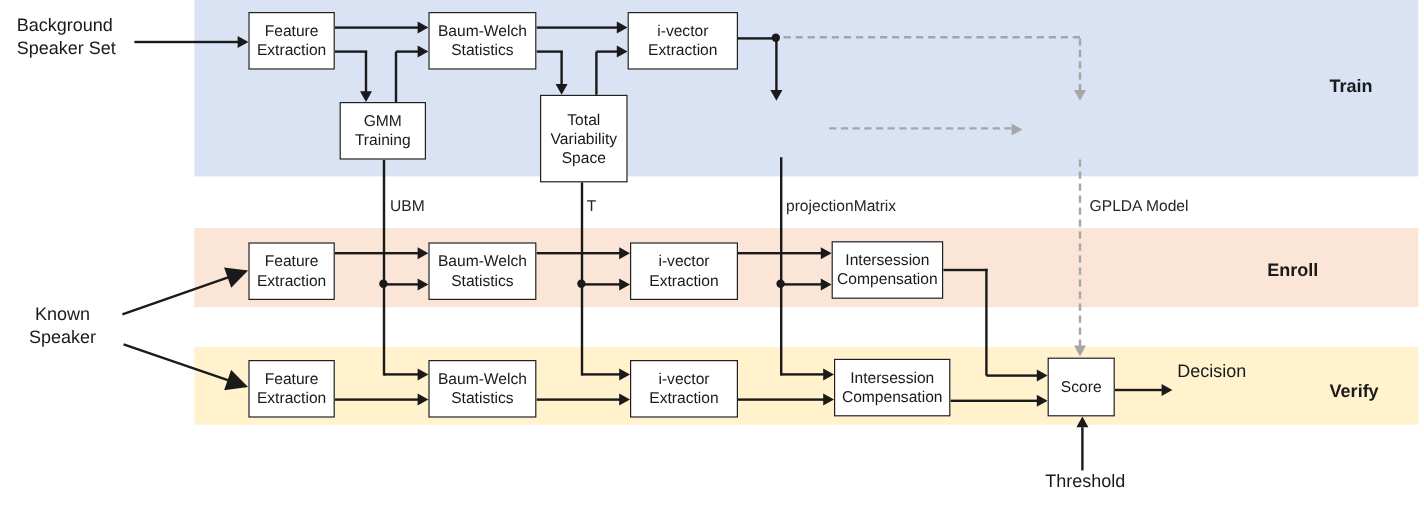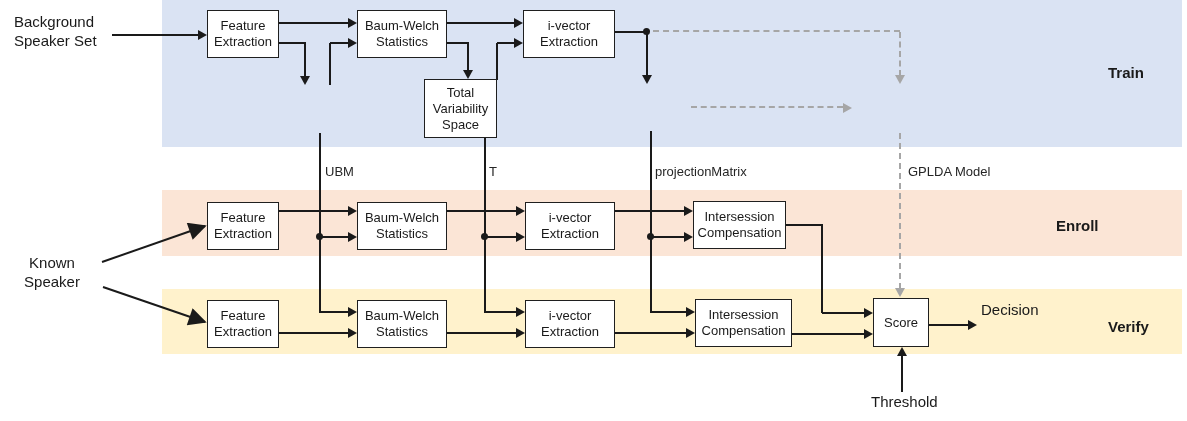--- a/index.html
+++ b/index.html
@@ -132,21 +132,22 @@
         <path d="M0,0 L10,5 L0,10 z" fill="#1a1a1a"></path>
       </marker>
     </defs>
     <line x1="102" y1="262" x2="205" y2="226" stroke="#1a1a1a" stroke-width="2" marker-end="url(#arrow)"></line>
     <line x1="103" y1="287" x2="205" y2="322" stroke="#1a1a1a" stroke-width="2" marker-end="url(#arrow)"></line>
   </svg>
 
   <div class="node" style="left:207px;top:10px;width:72px;height:48px;">Feature Extraction</div>
   <div class="node" style="left:357px;top:10px;width:90px;height:48px;">Baum-Welch Statistics</div>
   <div class="node" style="left:523px;top:10px;width:92px;height:48px;">i-vector Extraction</div>
-  <div class="node" style="left:424px;top:79px;width:73px;height:59px;">Total Variability Space</div>
+  <div class="node" style="left:283px;top:85px;width:72px;height:48px;">GMM Training</div>
+  <div class="node" style="left:450px;top:79px;width:73px;height:73px;">Total Variability Space</div>
 
   <div class="node" style="left:207px;top:202px;width:72px;height:48px;">Feature Extraction</div>
   <div class="node" style="left:357px;top:202px;width:90px;height:48px;">Baum-Welch Statistics</div>
   <div class="node" style="left:525px;top:202px;width:90px;height:48px;">i-vector Extraction</div>
   <div class="node" style="left:693px;top:201px;width:93px;height:48px;">Intersession Compensation</div>
 
   <div class="node" style="left:207px;top:300px;width:72px;height:48px;">Feature Extraction</div>
   <div class="node" style="left:357px;top:300px;width:90px;height:48px;">Baum-Welch Statistics</div>
   <div class="node" style="left:525px;top:300px;width:90px;height:48px;">i-vector Extraction</div>
   <div class="node" style="left:695px;top:299px;width:97px;height:48px;">Intersession Compensation</div>

